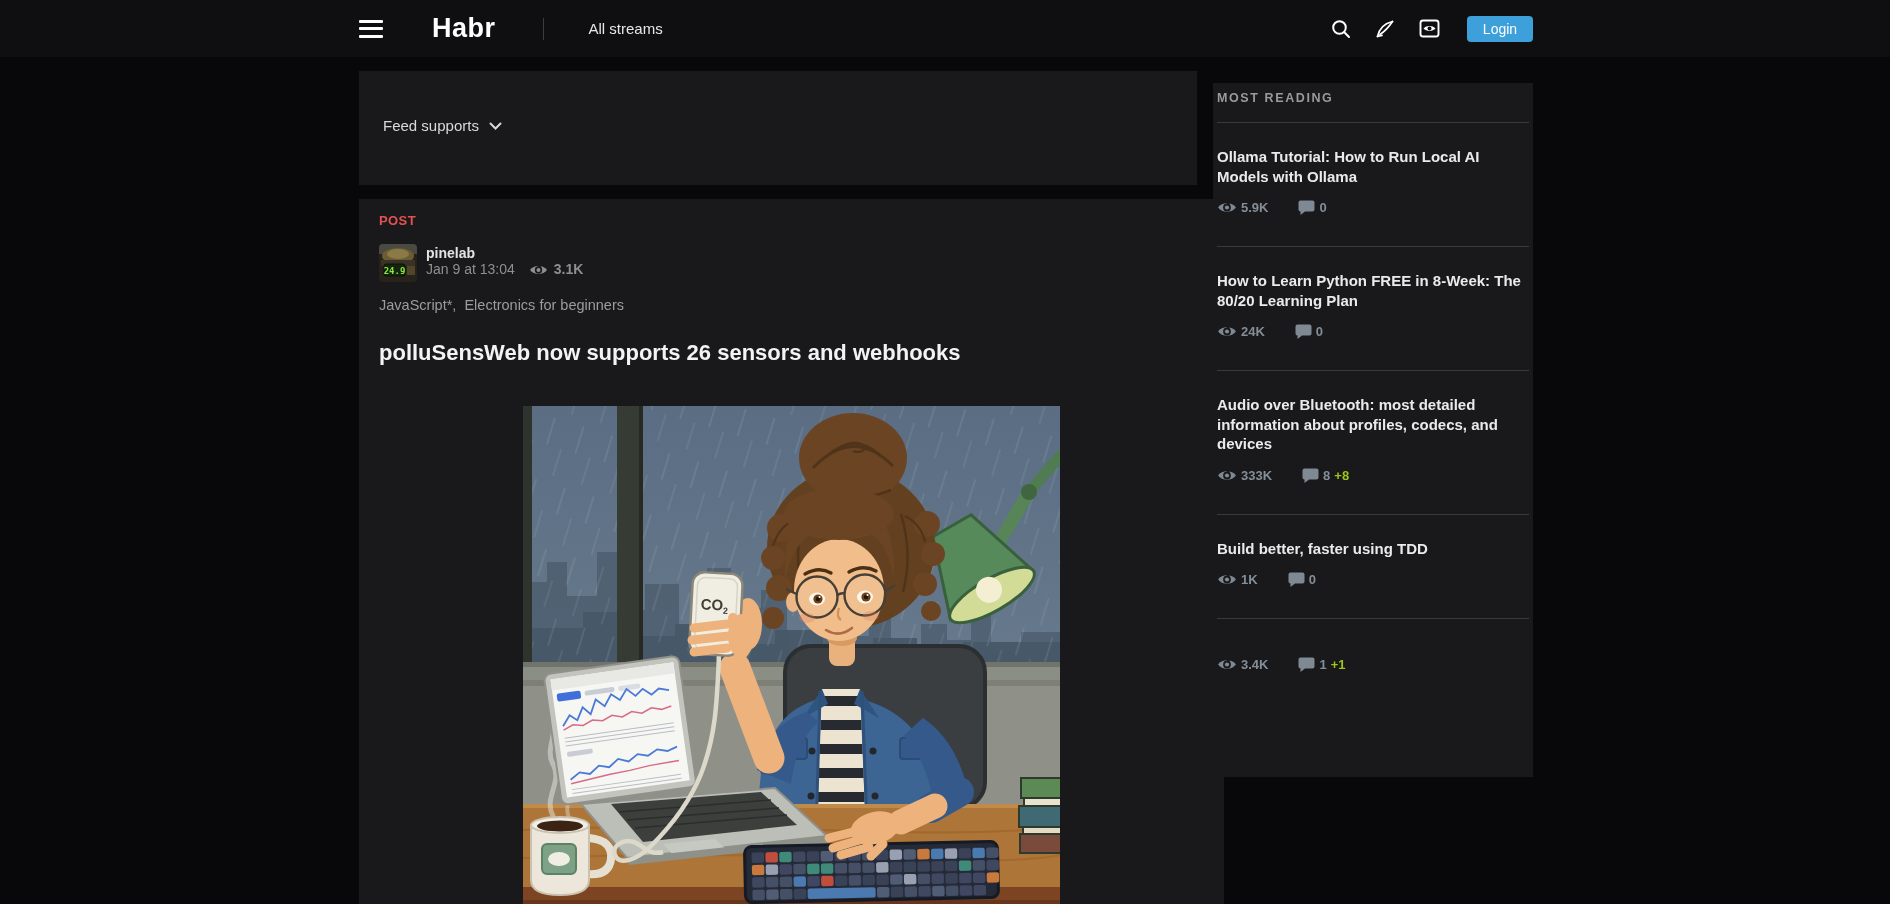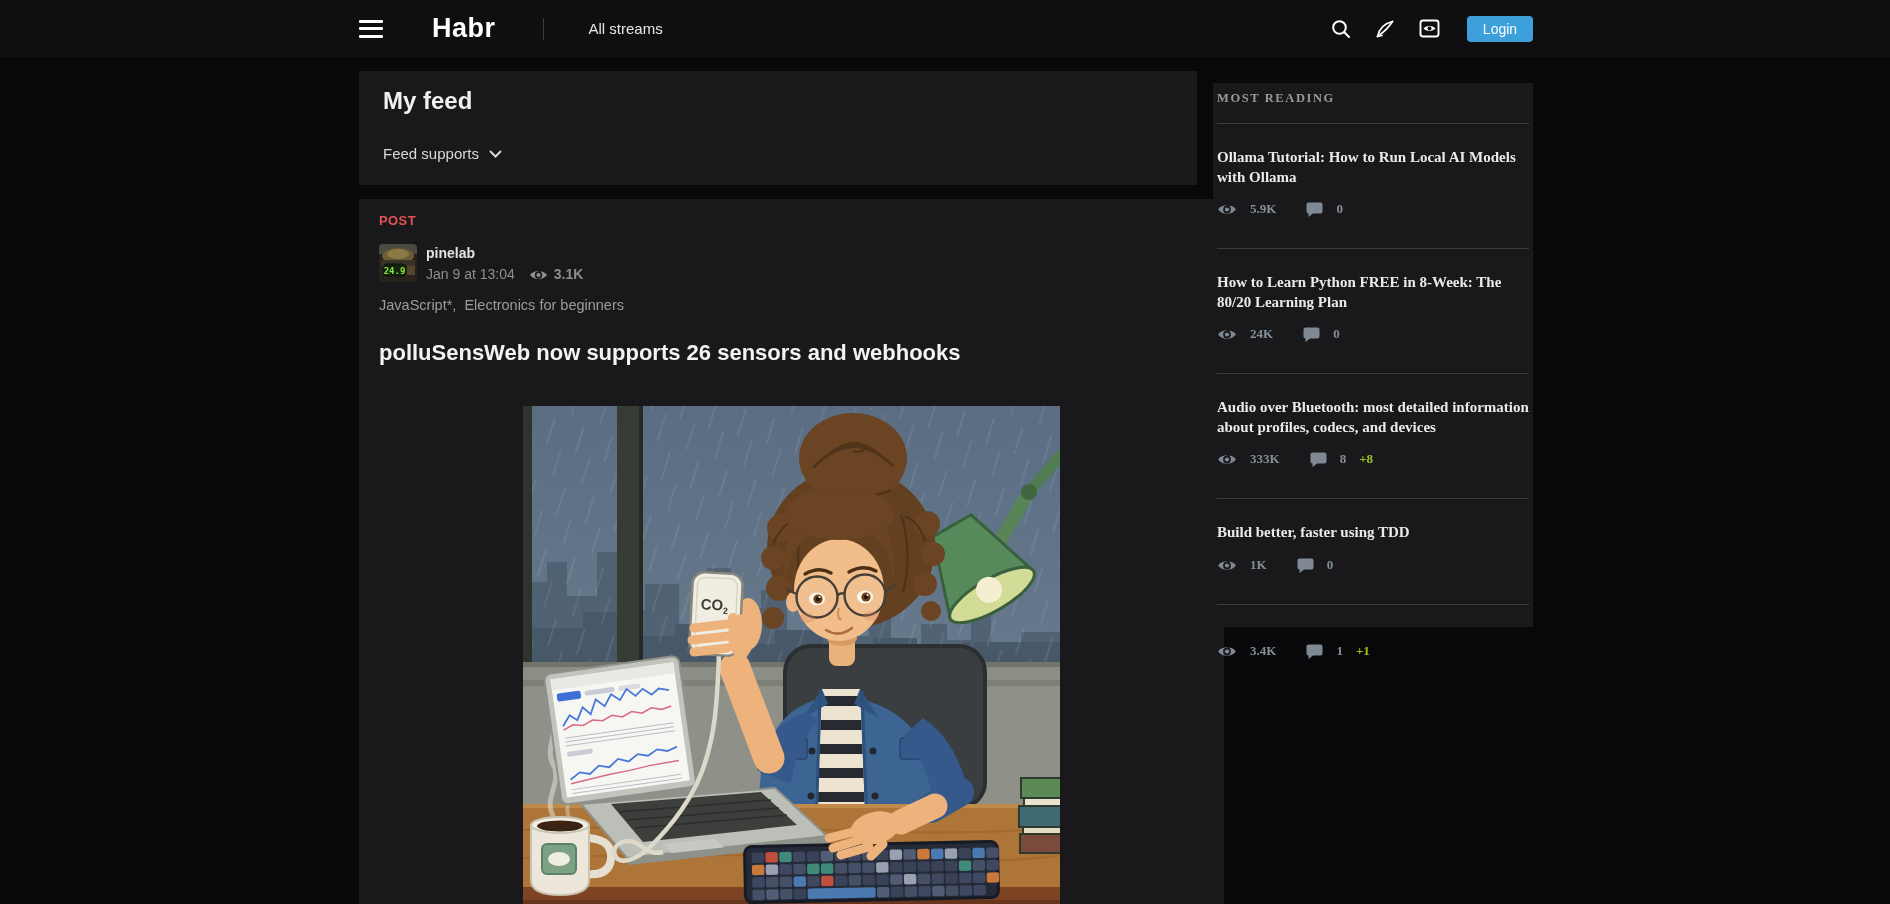--- a/index.html
+++ b/index.html
@@ -20,34 +20,34 @@
   .card { position:absolute; background:#19191b; }
   .feed-card { left:359px; top:71px; width:838px; height:114px; padding:16px 24px; }
   .feed-title { font-size:24px; font-weight:bold; color:#f1f1f1; }
   .feed-settings { display:flex; align-items:center; gap:10px; margin-top:30px; color:#d9d9d9; font-size:15px; cursor:pointer; width:max-content; }
   .post-card { left:359px; top:199px; width:865px; height:705px; padding:14px 20px; }
   .post-kind { color:var(--post-red); font-size:13px; font-weight:bold; letter-spacing:.4px; }
   .post-meta { display:flex; margin-top:16px; }
   .avatar { width:38px; height:38px; border-radius:4px; overflow:hidden; flex:none; cursor:pointer; }
   .meta-col { margin-left:9px; padding-top:1px; }
   .author { font-size:14px; font-weight:bold; color:#e3e3e3; cursor:pointer; }
-  .meta-line { display:flex; align-items:center; margin-top:5px; font-size:14px; color:#8f8f8f; }
+  .meta-line { display:flex; align-items:center; font-size:14px; color:#8f8f8f; }
   .meta-views { display:flex; align-items:flex-end; gap:6px; margin-left:14px; font-weight:bold; color:#8f8f8f; }
   .hubs { margin-top:15px; font-size:14.5px; color:#9c9c9c; }
   .hubs span { cursor:pointer; }
   .post-title { margin-top:27px; font-size:22px; font-weight:bold; color:#f3f3f3; }
   .post-figure { width:537px; margin:40px auto 0; }
   
-  .sidebar { left:1213px; top:83px; width:320px; height:544px; padding:4px;font-family:Liberation Serif, serif; }
+  .sidebar { left:1213px; top:83px; width:320px; height:694px; padding:4px; }
   .sb-title { font-size:12.5px; font-weight:bold; letter-spacing:1.6px; color:#9a9a9a; margin:4px 0 17px; }
   .sidebar hr { border:none; border-top:1px solid #3a3a3c; }
   .mr-item { padding:24px 0 31px; }
   .mr-title { font-size:15px; font-weight:bold; line-height:19.5px; color:#eaeaea; cursor:pointer; }
   .mr-stats { display:flex; align-items:center; gap:30px; margin-top:14px; }
-  .stat { display:flex; align-items:flex-end; gap:13px; font-size:13px; font-weight:bold; color:#848e98; }
+  .stat { display:flex; align-items:flex-end; gap:4px; font-size:13px; font-weight:bold; color:#848e98; }
   .stat .new { color:var(--new-green); font-style:normal; margin-left:0px; }
   .stat svg { flex:none; }
 </style>
 </head>
 <body>
 
 <header class="topnav">
   <div class="nav-left">
     <button class="hamburger" aria-label="menu">
       <span></span>
@@ -77,21 +77,20 @@
           <rect x="2.5" y="3.5" width="18" height="16" rx="2.5" fill="none" stroke="#fff" stroke-width="1.9"></rect>
           <path d="M5.5,11.5 C8.2,8.2 14.8,8.2 17.5,11.5 C14.8,14.8 8.2,14.8 5.5,11.5 Z" fill="#fff"></path>
           <circle cx="11.5" cy="11.5" r="2" fill="#0f0f11"></circle>
         </svg>
     </button>
     <button class="login-btn">Login</button>
   </div>
 </header>
 
 <section class="card feed-card">
-  <h1 class="feed-title">My feed</h1>
   <div class="feed-settings">
     <span>Feed supports</span>
     <svg width="13" height="8" viewBox="0 0 13 8" fill="none" stroke="#d9d9d9" stroke-width="2" stroke-linecap="round">
         <path d="M1.5,1.5 L6.5,6.5 L11.5,1.5"></path>
       </svg>
   </div>
 </section>
 
 <section class="card post-card">
   <div class="post-kind">POST</div>

